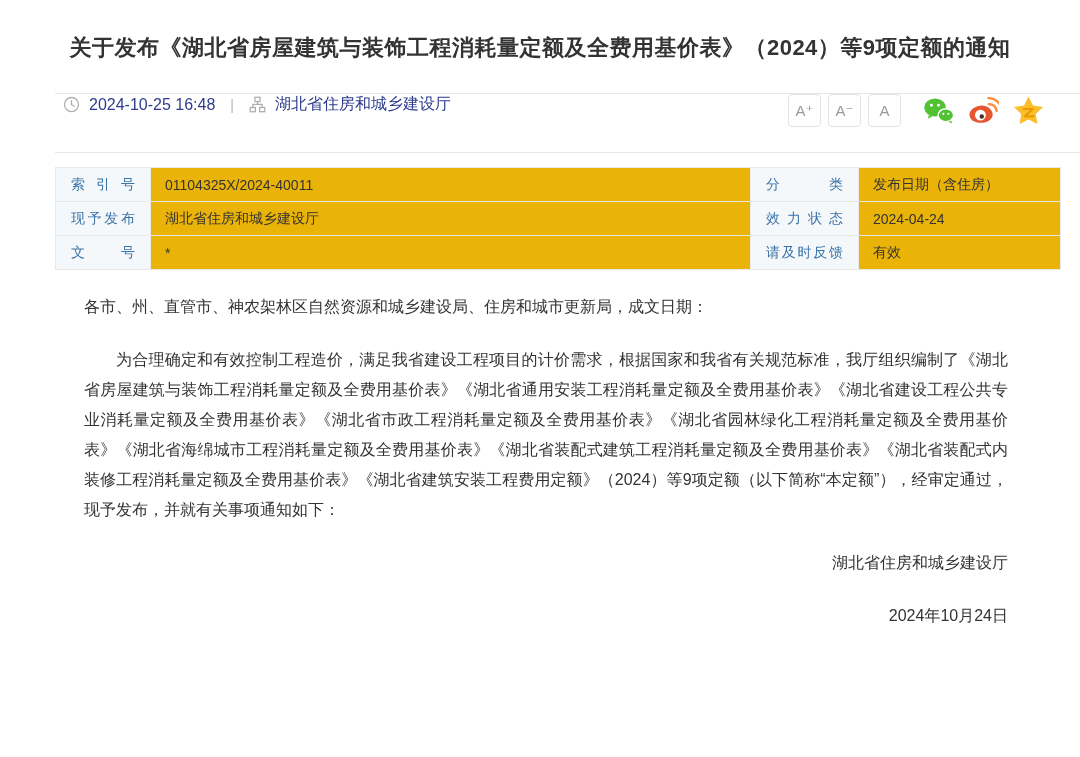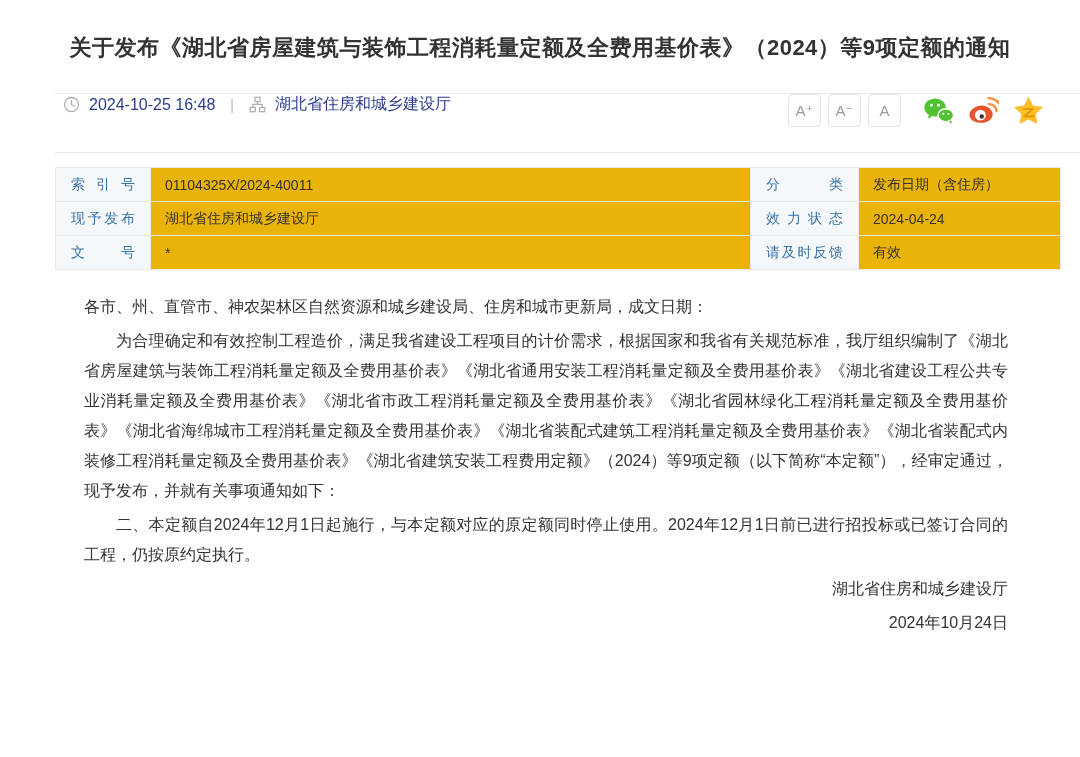--- a/index.html
+++ b/index.html
@@ -50,21 +50,21 @@
   .info-table td.val { background:#eab308; color:#333; padding:0 14px;
     white-space:nowrap; overflow:hidden; }
   .c1 { width:95px; } .c2 { width:600px; } .c3 { width:108px; } .c4 { width:202px; }
 
   
   .article {
     margin:22px 72px 0 84px;
     font-size:16px; line-height:30px; color:#333;
     text-align:justify;
   }
-  .article p { margin-top:4px; }
+  .article p { margin-top:23px; }
   .article p.first { margin-top:0; }
   .article p.indent { text-indent:2em; }
   .sig { text-align:right; margin-top:18px; }
   .sig-date { text-align:right; margin-top:4px; }
 </style>
 </head>
 <body>
 
 <div class="page">
 
@@ -165,18 +165,17 @@
             <span class="jspan">请及时反馈</span>
           </td>
       <td class="val">有效</td>
     </tr>
   </tbody>
     </table>
 
   <div class="article">
     <p class="first">各市、州、直管市、神农架林区自然资源和城乡建设局、住房和城市更新局，成文日期：</p>
     <p class="indent">为合理确定和有效控制工程造价，满足我省建设工程项目的计价需求，根据国家和我省有关规范标准，我厅组织编制了《湖北省房屋建筑与装饰工程消耗量定额及全费用基价表》《湖北省通用安装工程消耗量定额及全费用基价表》《湖北省建设工程公共专业消耗量定额及全费用基价表》《湖北省市政工程消耗量定额及全费用基价表》《湖北省园林绿化工程消耗量定额及全费用基价表》《湖北省海绵城市工程消耗量定额及全费用基价表》《湖北省装配式建筑工程消耗量定额及全费用基价表》《湖北省装配式内装修工程消耗量定额及全费用基价表》《湖北省建筑安装工程费用定额》（2024）等9项定额（以下简称“本定额”），经审定通过，现予发布，并就有关事项通知如下：</p>
-    <p class="indent">二、本定额自2024年12月1日起施行，与本定额对应的原定额同时停止使用。2024年12月1日前已进行招投标或已签订合同的工程，仍按原约定执行。</p>
     <p class="sig">湖北省住房和城乡建设厅</p>
     <p class="sig-date">2024年10月24日</p>
   </div>
 
 </div>
 
 </body></html>

